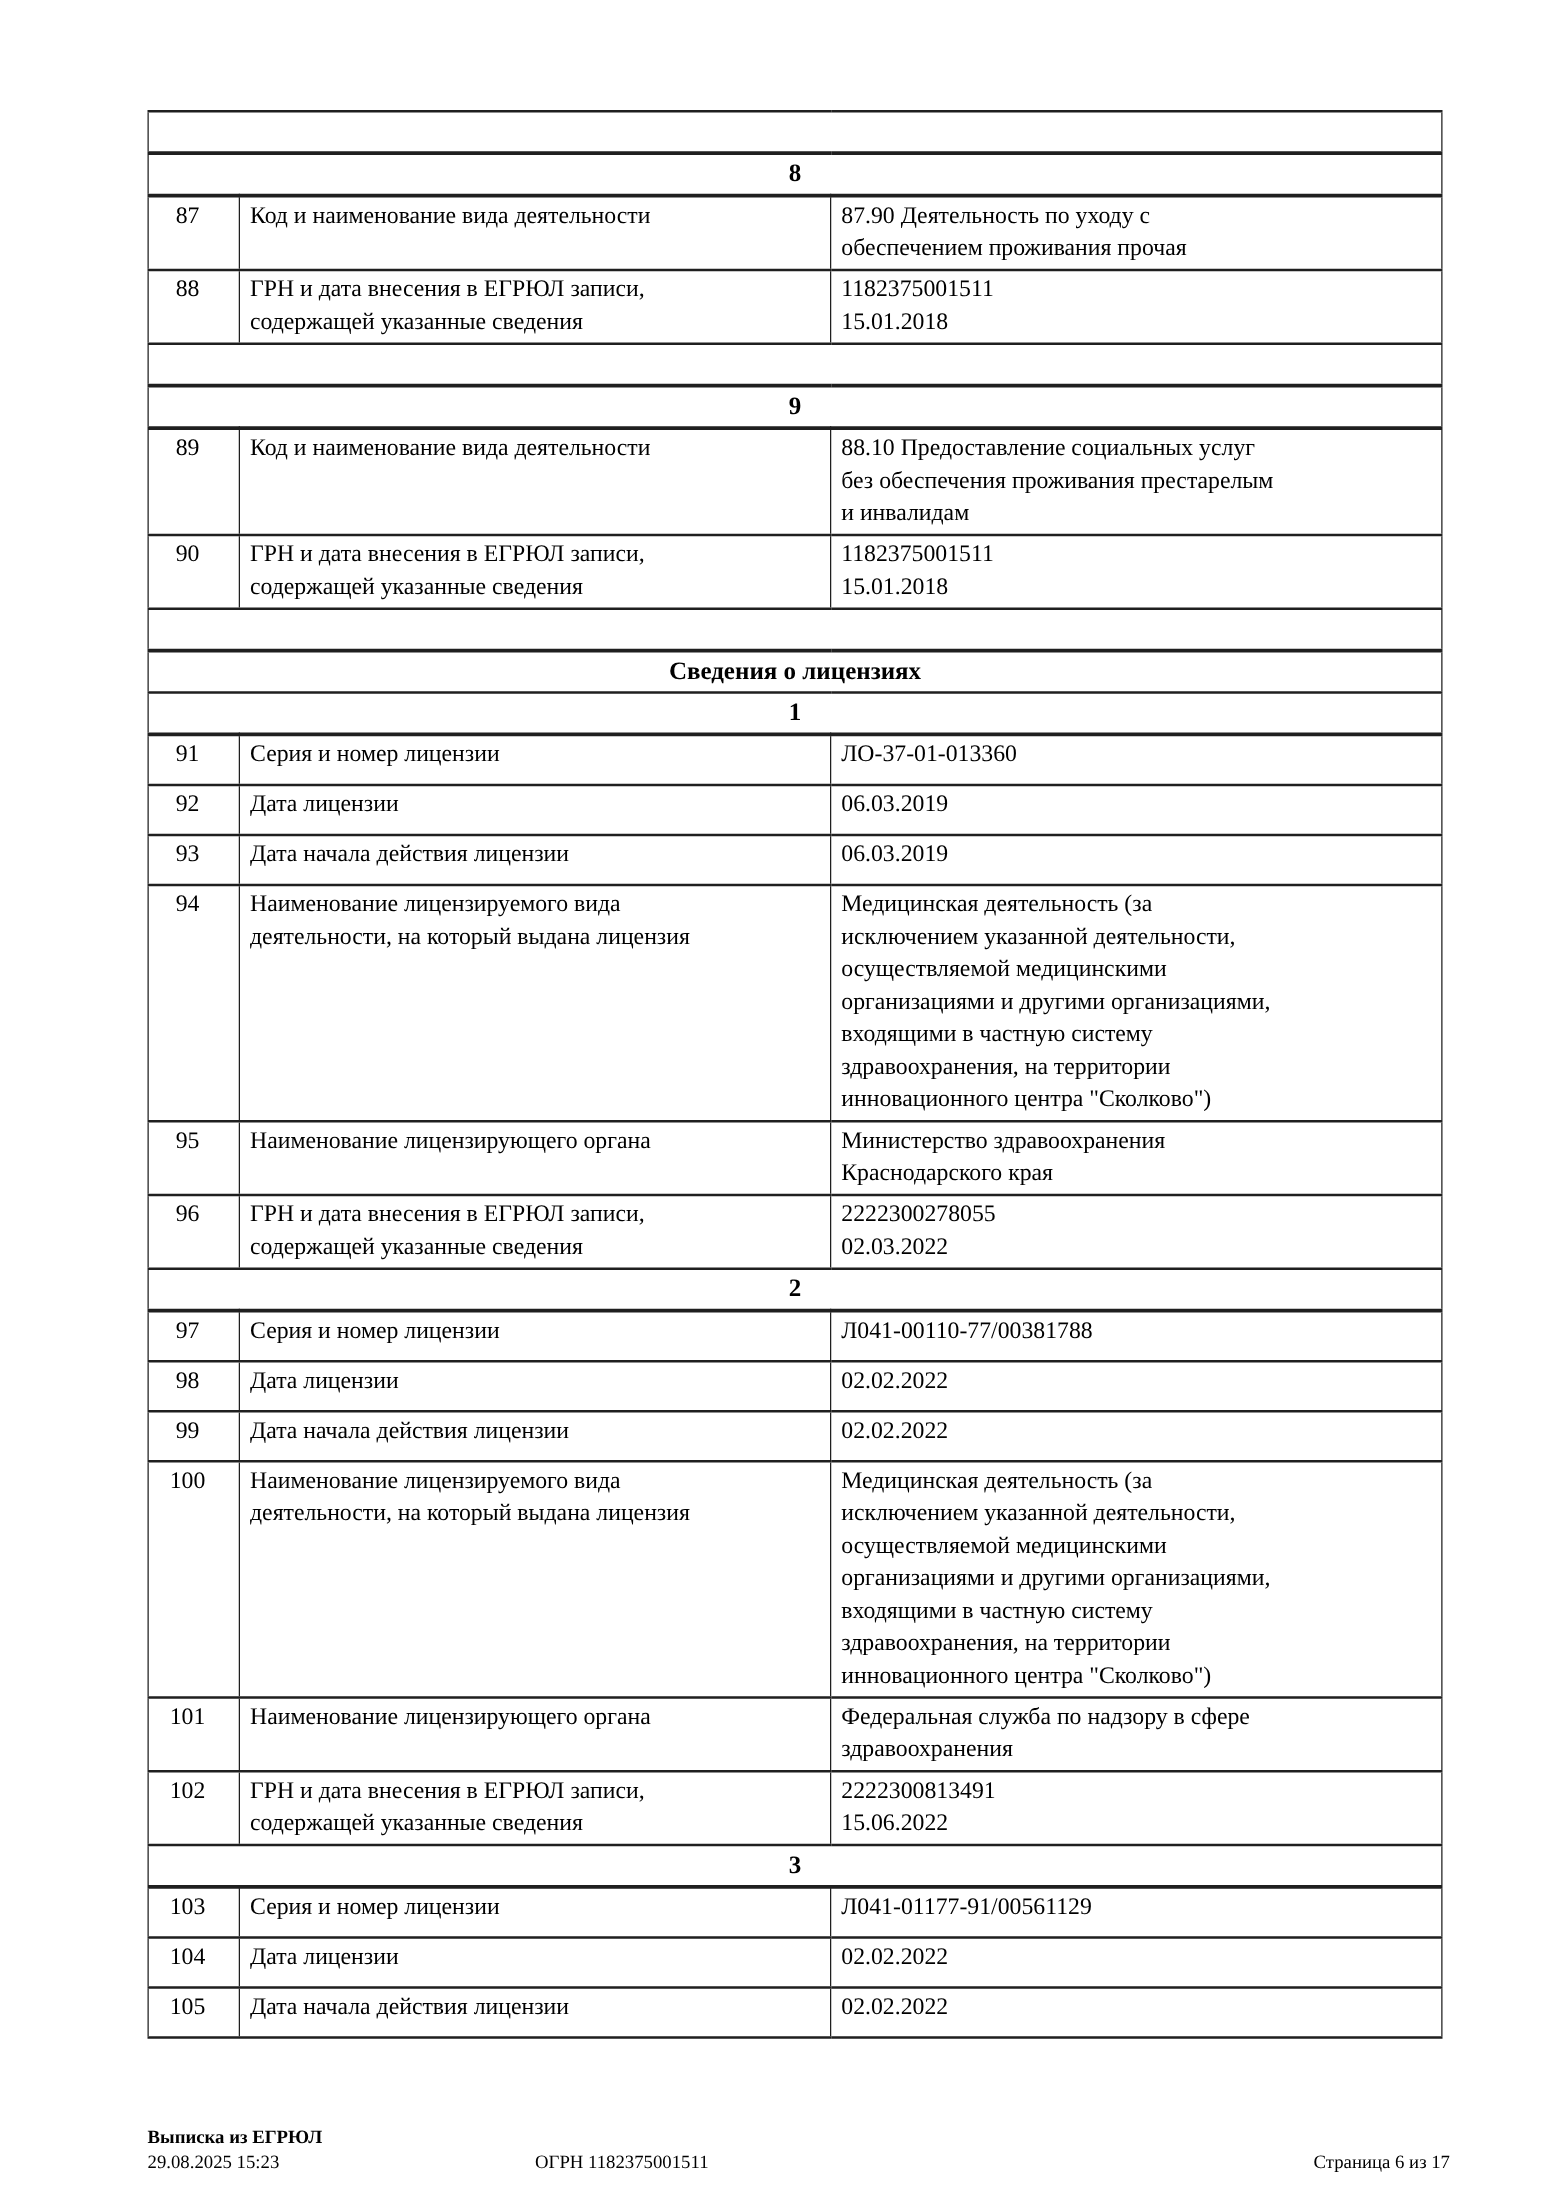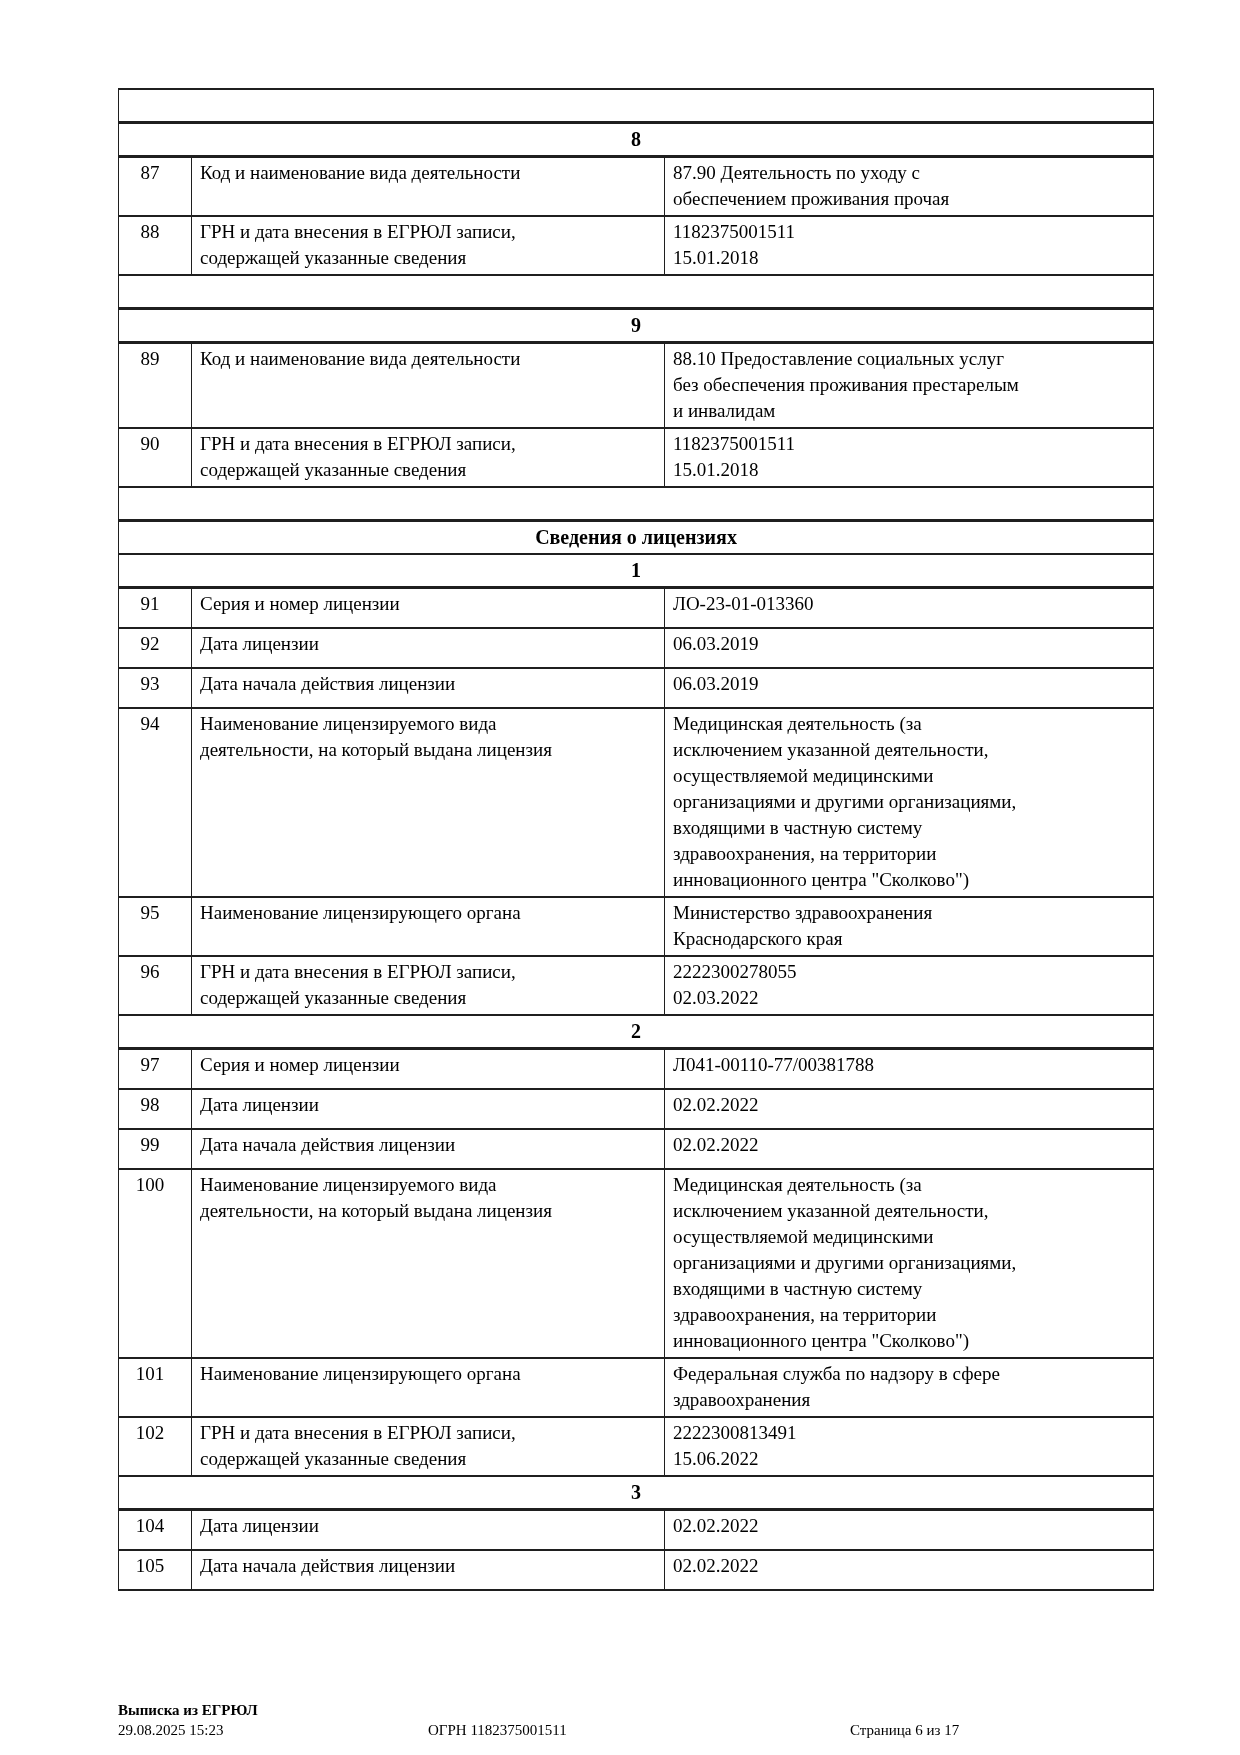--- a/index.html
+++ b/index.html
@@ -51,21 +51,21 @@
     right:80px;
     top:1660px;
     display:flex;
     align-items:flex-end;
     font-size:15px;
     line-height:20px;
   }
   .footer-left{width:310px;margin-top:40px;}
   .footer-doctype{font-weight:bold;}
   .footer-center{flex:1;text-align:left;}
-  .footer-right{width:310px;}
+  .footer-right{width:310px;text-align:right;}
 </style>
 </head>
 <body>
 
 <div class="page">
 
   <table class="egrul-table">
     <colgroup>
       <col class="col-num">
       <col class="col-label">
@@ -116,21 +116,21 @@
         </tr>
         <tr class="row-title">
           <td colspan="3">Сведения о лицензиях</td>
         </tr>
         <tr class="row-section">
           <td colspan="3">1</td>
         </tr>
         <tr class="row-data">
           <td class="cell-num">91</td>
           <td class="cell-label">Серия и номер лицензии</td>
-          <td class="cell-value">ЛО-23-01-013360</td>
+          <td class="cell-value">ЛО-37-01-013360</td>
         </tr>
         <tr class="row-data">
           <td class="cell-num">92</td>
           <td class="cell-label">Дата лицензии</td>
           <td class="cell-value">06.03.2019</td>
         </tr>
         <tr class="row-data">
           <td class="cell-num">93</td>
           <td class="cell-label">Дата начала действия лицензии</td>
           <td class="cell-value">06.03.2019</td>
@@ -200,20 +200,25 @@
           <td class="cell-num">102</td>
           <td class="cell-label">ГРН и дата внесения в ЕГРЮЛ записи,
 содержащей указанные сведения</td>
           <td class="cell-value">2222300813491
 15.06.2022</td>
         </tr>
         <tr class="row-section">
           <td colspan="3">3</td>
         </tr>
         <tr class="row-data">
+          <td class="cell-num">103</td>
+          <td class="cell-label">Серия и номер лицензии</td>
+          <td class="cell-value">Л041-01177-91/00561129</td>
+        </tr>
+        <tr class="row-data">
           <td class="cell-num">104</td>
           <td class="cell-label">Дата лицензии</td>
           <td class="cell-value">02.02.2022</td>
         </tr>
         <tr class="row-data">
           <td class="cell-num">105</td>
           <td class="cell-label">Дата начала действия лицензии</td>
           <td class="cell-value">02.02.2022</td>
         </tr>
       </tbody>

